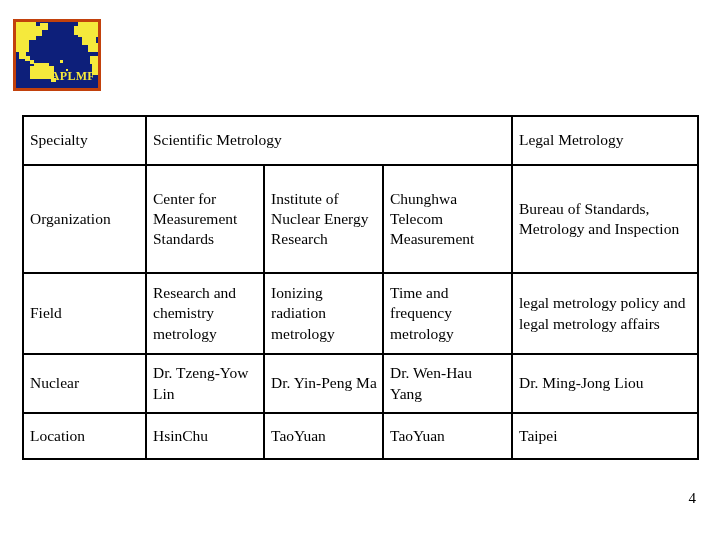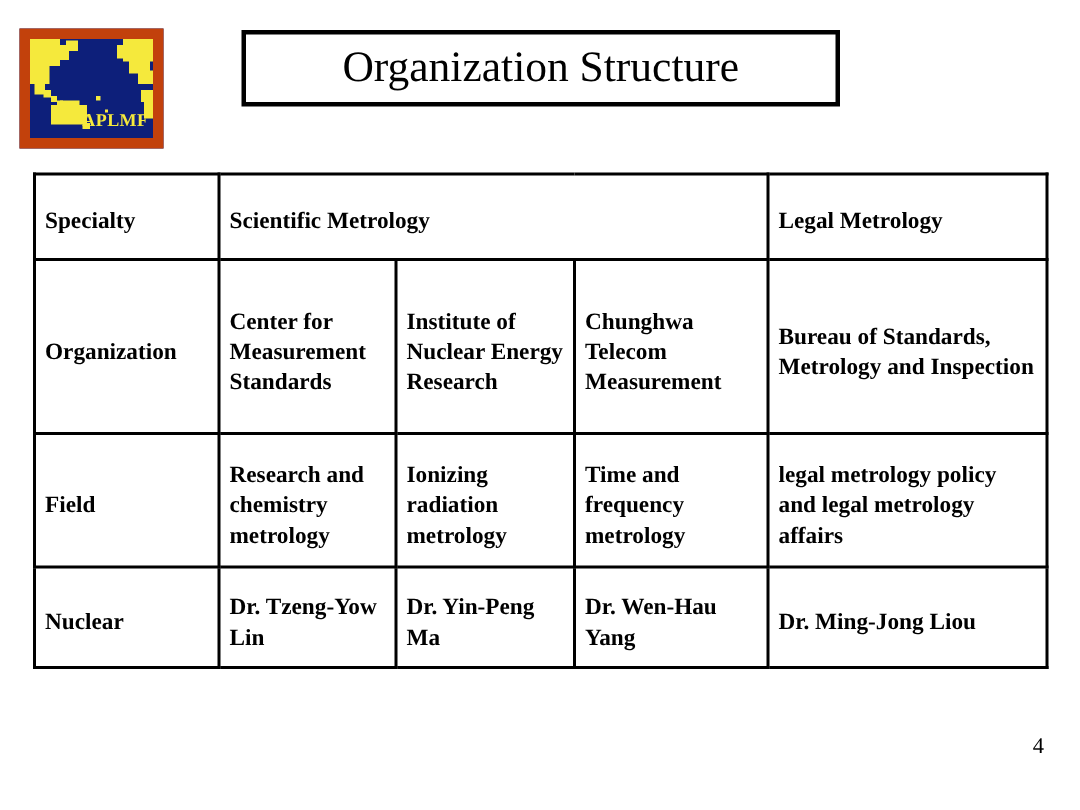--- a/index.html
+++ b/index.html
@@ -21,21 +21,21 @@
     left: 0; top: 0;
     width: 720px; height: 100px;
   }
 
   
   #aplmf-logo {
     position: absolute;
     left: 13px; top: 19px;
     width: 82px; height: 66px;
     background: #0d1f7a;
-    border: 7px solid #c2410c;
+    border: 3px solid #c2410c;
     overflow: hidden;
   }
   .land {
     position: absolute;
     background: #f5e93c;
   }
   #aplmf-label {
     position: absolute;
     right: 3px; bottom: 6px;
     color: #f5e93c;
@@ -79,25 +79,25 @@
     left: 22px; top: 115px;
     width: 675px;
     border-collapse: collapse;
     table-layout: fixed;
     background: #ffffff;
   }
   #org-table td, #org-table th {
     border: 2px solid #000000;
     font-family: "Liberation Serif", "DejaVu Serif", serif;
     font-size: 15.5px;
-    font-weight: bold;
+    font-weight: normal;
     color: #000000;
     text-align: left;
     vertical-align: middle;
-    padding: 11px 5px 3px 6px;
+    padding: 3px 5px 3px 6px;
     line-height: 1.30;
   }
   #org-table .c0 { width: 123px; }
   #org-table .c1 { width: 118px; }
   #org-table .c2 { width: 119px; }
   #org-table .c3 { width: 129px; }
   #org-table .c4 { width: 186px; }
 
   tr.header-row td { height: 41px; }
   tr.header-row td.span-head {
@@ -144,23 +144,20 @@
     <div class="land" style="left:72px; top:21px; width:10px; height:9px;"></div>
 
     <div class="land" style="left:74px; top:34px; width:9px; height:8px;"></div>
     <div class="land" style="left:76px; top:41px; width:7px; height:12px;"></div>
 
     <div class="land" style="left:44px; top:38px; width:3px; height:3px;"></div>
     <div class="land" style="left:50px; top:47px; width:2px; height:2px;"></div>
     <div id="aplmf-label">APLMF</div>
   </div>
 
-  <div id="title-box">
-    <div id="title-text">Organization Structure</div>
-  </div>
 
 </div>
 
 <table id="org-table">
   <colgroup>
     <col class="c0">
       <col class="c1">
       <col class="c2">
       <col class="c3">
       <col class="c4">
@@ -189,16 +186,23 @@
     </tr>
 
     <tr class="row-director">
       <td>Nuclear</td>
       <td>Dr. Tzeng-Yow Lin</td>
       <td>Dr. Yin-Peng Ma</td>
       <td>Dr. Wen-Hau Yang</td>
       <td>Dr. Ming-Jong Liou</td>
     </tr>
 
+    <tr class="row-location">
+      <td>Location</td>
+      <td>HsinChu</td>
+      <td>TaoYuan</td>
+      <td>TaoYuan</td>
+      <td>Taipei</td>
+    </tr>
   </tbody>
 </table>
 
 <div id="page-number">4</div>
 
 </body></html>

